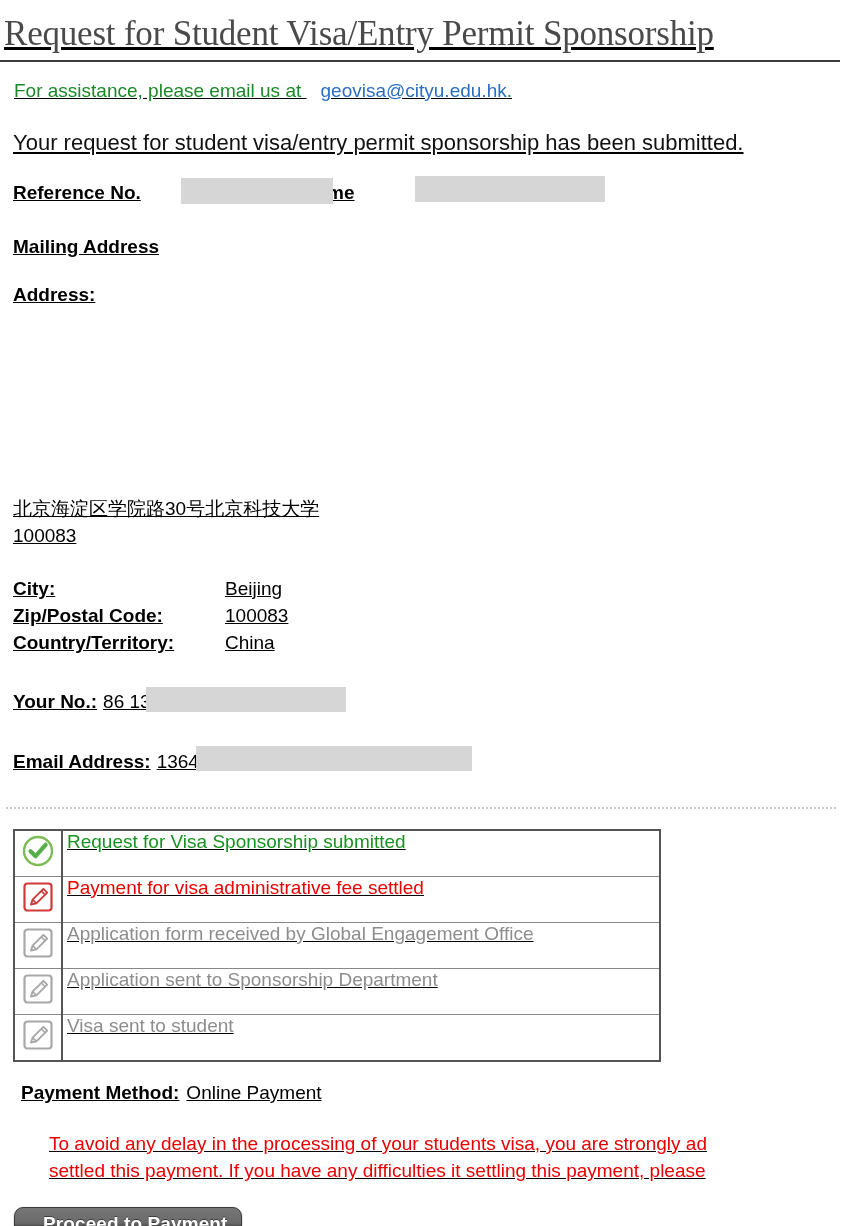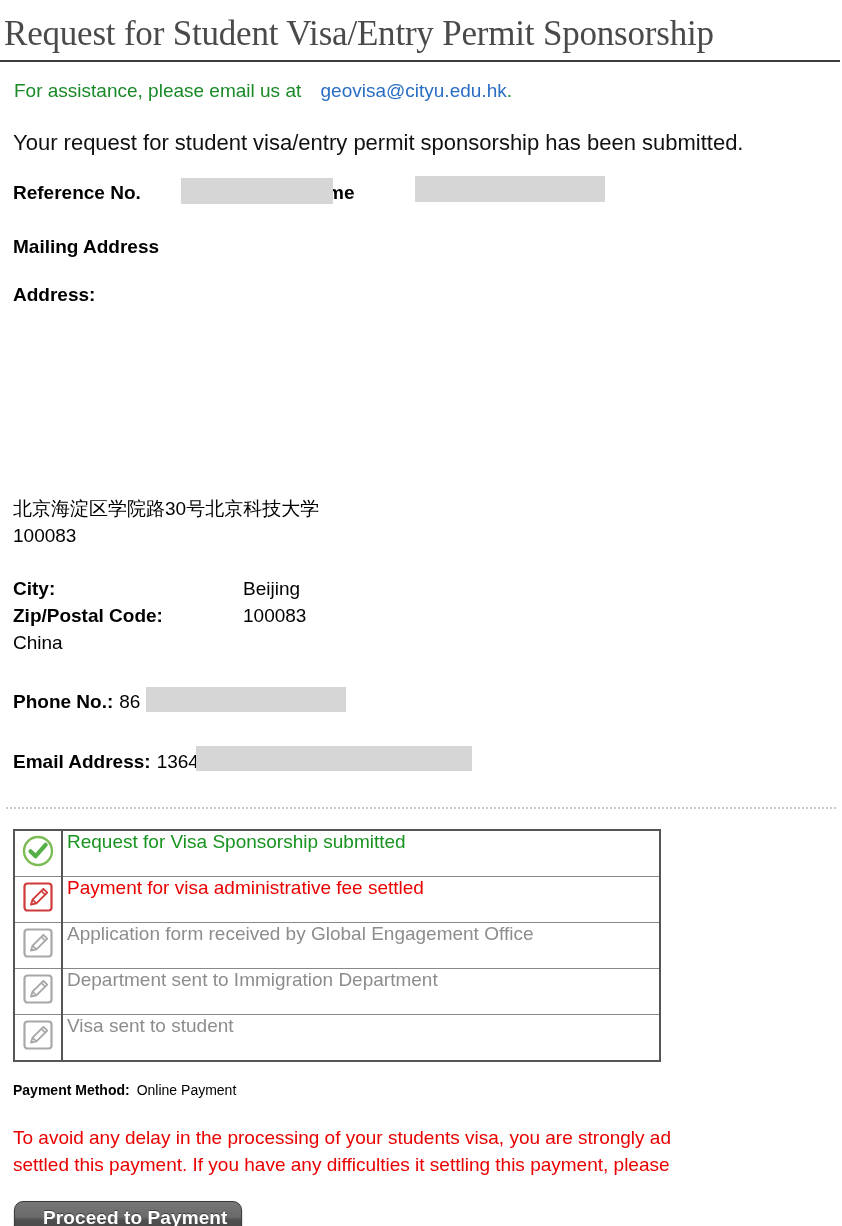--- a/index.html
+++ b/index.html
@@ -14,20 +14,21 @@
     font-family: "Liberation Sans", sans-serif;
     color: #000000;
     position: relative;
   }
 
   .page {
     position: relative;
     width: 840px;
     height: 1226px;
     overflow: hidden;
+    text-decoration: underline;
   }
 
   
   .page-title {
     font-family: "Liberation Serif", serif;
     font-size: 35px;
     color: #4a4a4a;
     font-weight: normal;
     margin: 0;
     padding: 14px 0 6px 4px;
@@ -107,21 +108,20 @@
     line-height: 1.42;
   }
 
   .citylines {
     padding: 26px 0 0 13px;
     font-size: 19px;
     line-height: 1.42;
   }
   .city-row {
     display: flex;
-    gap: 18px;
   }
   .city-label {
     font-weight: bold;
     width: 212px;
     flex: 0 0 212px;
     white-space: nowrap;
   }
   .city-value { white-space: nowrap; }
 
   
@@ -186,34 +186,35 @@
     overflow: hidden;
   }
   .row-done .label-cell { color: #18931f; }
   .row-current .label-cell { color: #ea0000; }
   .row-pending .label-cell { color: #8d8d8d; }
 
   .icon-box { display: inline-block; vertical-align: top; }
 
   
   .payment-method {
-    font-size: 14px;
+    font-size: 19px;
     padding: 20px 0 0 13px;
     white-space: nowrap;
+    margin-left: 8px;
   }
   .payment-method b { font-weight: bold; }
 
   .warning {
     font-size: 19px;
     color: #ea0000;
     padding: 26px 0 0 13px;
     line-height: 1.45;
     white-space: nowrap;
   }
-  .warning-line { white-space: nowrap; }
+  .warning-line { white-space: nowrap; margin-left: 36px; }
 
   
   .btn-area { padding: 22px 0 0 14px; }
   .btn {
     display: inline-block;
     font-family: "Liberation Sans", sans-serif;
     font-size: 19px;
     font-weight: bold;
     color: #ffffff;
     background: linear-gradient(to bottom, #777777 0%, #6a6a6a 45%, #4f4f4f 55%, #434343 100%);
@@ -260,26 +261,27 @@
   <div class="citylines">
     <div class="city-row">
       <div class="city-label">City:</div>
       <div class="city-value">Beijing</div>
     </div>
     <div class="city-row">
       <div class="city-label">Zip/Postal Code:</div>
       <div class="city-value">100083</div>
     </div>
     <div class="city-row">
+      <div class="city-label">Country/Territory:</div>
       <div class="city-value">China</div>
     </div>
   </div>
 
   <div class="contact-row" style="margin-top:34px;">
-    <span>Phone No.:</span><span class="cval" style="padding-left:6px;">86 13641000001</span>
+    <span>Your No.:</span><span class="cval" style="padding-left:6px;">86 13641000001</span>
     <span class="redact" style="left:146px;top:-4px;width:200px;height:25px;"></span>
   </div>
 
   <div class="contact-row" style="margin-top:34px;">
     <span>Email Address:</span><span class="cval" style="padding-left:6px;">13641000001@163.com</span>
     <span class="redact" style="left:196px;top:-5px;width:276px;height:25px;"></span>
   </div>
 
   <div class="dotted-divider" style="margin-top:30px;"></div>
 
@@ -331,21 +333,21 @@
         <td class="icon-cell">
           <span class="icon-box">
             <svg width="34" height="34" viewBox="0 0 34 34" aria-hidden="true">
               <rect x="3.5" y="3.5" width="27" height="27" rx="3" fill="none" stroke="#a8a8a8" stroke-width="2.2"></rect>
               <path d="M10 24.5 L11.6 19.6 L22.4 8.8 L26.2 12.6 L15.4 23.4 Z" fill="none" stroke="#a8a8a8" stroke-width="1.9" stroke-linejoin="round"></path>
               <path d="M11.6 19.6 L15.4 23.4" fill="none" stroke="#a8a8a8" stroke-width="1.6"></path>
               <path d="M20.3 10.9 L24.1 14.7" fill="none" stroke="#a8a8a8" stroke-width="1.6"></path>
             </svg>
           </span>
         </td>
-        <td class="label-cell">Department sent to Immigration Department</td>
+        <td class="label-cell">Application sent to Sponsorship Department</td>
       </tr>
 
       <tr class="row-pending">
         <td class="icon-cell">
           <span class="icon-box">
             <svg width="34" height="34" viewBox="0 0 34 34" aria-hidden="true">
               <rect x="3.5" y="3.5" width="27" height="27" rx="3" fill="none" stroke="#a8a8a8" stroke-width="2.2"></rect>
               <path d="M10 24.5 L11.6 19.6 L22.4 8.8 L26.2 12.6 L15.4 23.4 Z" fill="none" stroke="#a8a8a8" stroke-width="1.9" stroke-linejoin="round"></path>
               <path d="M11.6 19.6 L15.4 23.4" fill="none" stroke="#a8a8a8" stroke-width="1.6"></path>
               <path d="M20.3 10.9 L24.1 14.7" fill="none" stroke="#a8a8a8" stroke-width="1.6"></path>

